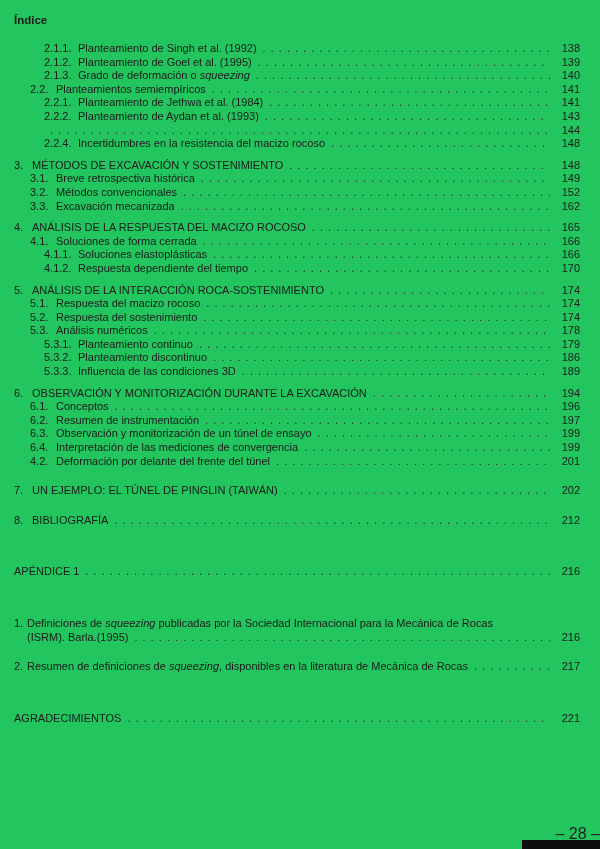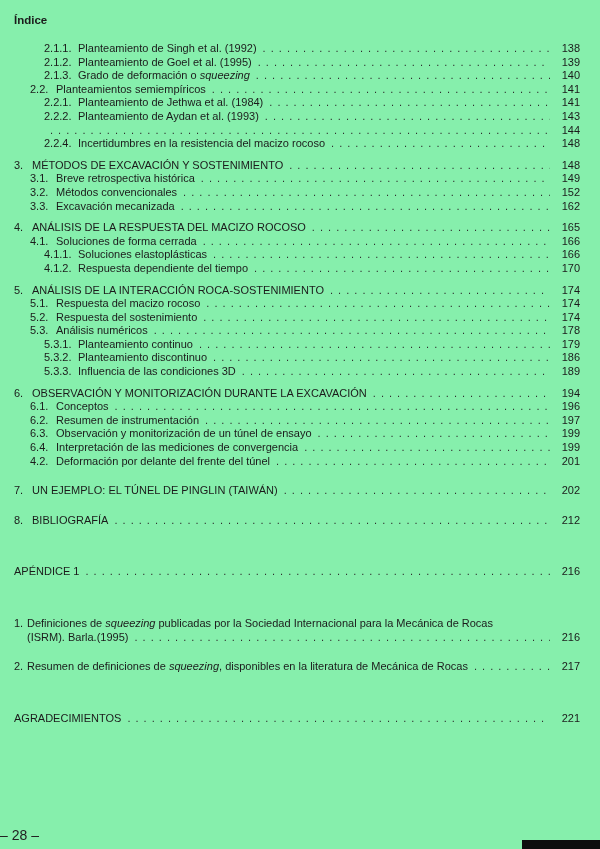--- a/index.html
+++ b/index.html
@@ -1,20 +1,20 @@
 <!DOCTYPE html>
 <html><head>
 <meta charset="utf-8">
 <style>
   html,body{margin:0;padding:0;background:#e8e8e6;}
   .page{
     position:relative;
     width:600px;height:849px;
     margin:0 auto;
-    background:#86efac;
+    background:#22c55e;
     color:#1b1b1b;
     font-family:"Liberation Sans", sans-serif;
     font-size:11px;
     box-sizing:border-box;
     padding:14px 20px 0 14px;
     overflow:hidden;
   }
   .doc-title{
     font-weight:bold;
     font-size:11.5px;
@@ -47,22 +47,22 @@
     text-align:right;
     color:#1b1b1b;
   }
   .section{margin-top:16px;}
   .gap-s{margin-top:8px;}
   .gap-m{margin-top:16px;}
   .gap-l{margin-top:38px;}
   .footer{
     position:absolute;
     left:0;right:0;bottom:6px;
-    text-align:left;
-    font-size:14px;
+    text-align:right;
+    font-size:16px;
     color:#222;
   }
   .scan-bar{
     position:absolute;
     right:0;bottom:0;
     width:78px;height:9px;
     background:#0d0d0d;
   }
 </style>
 </head>

